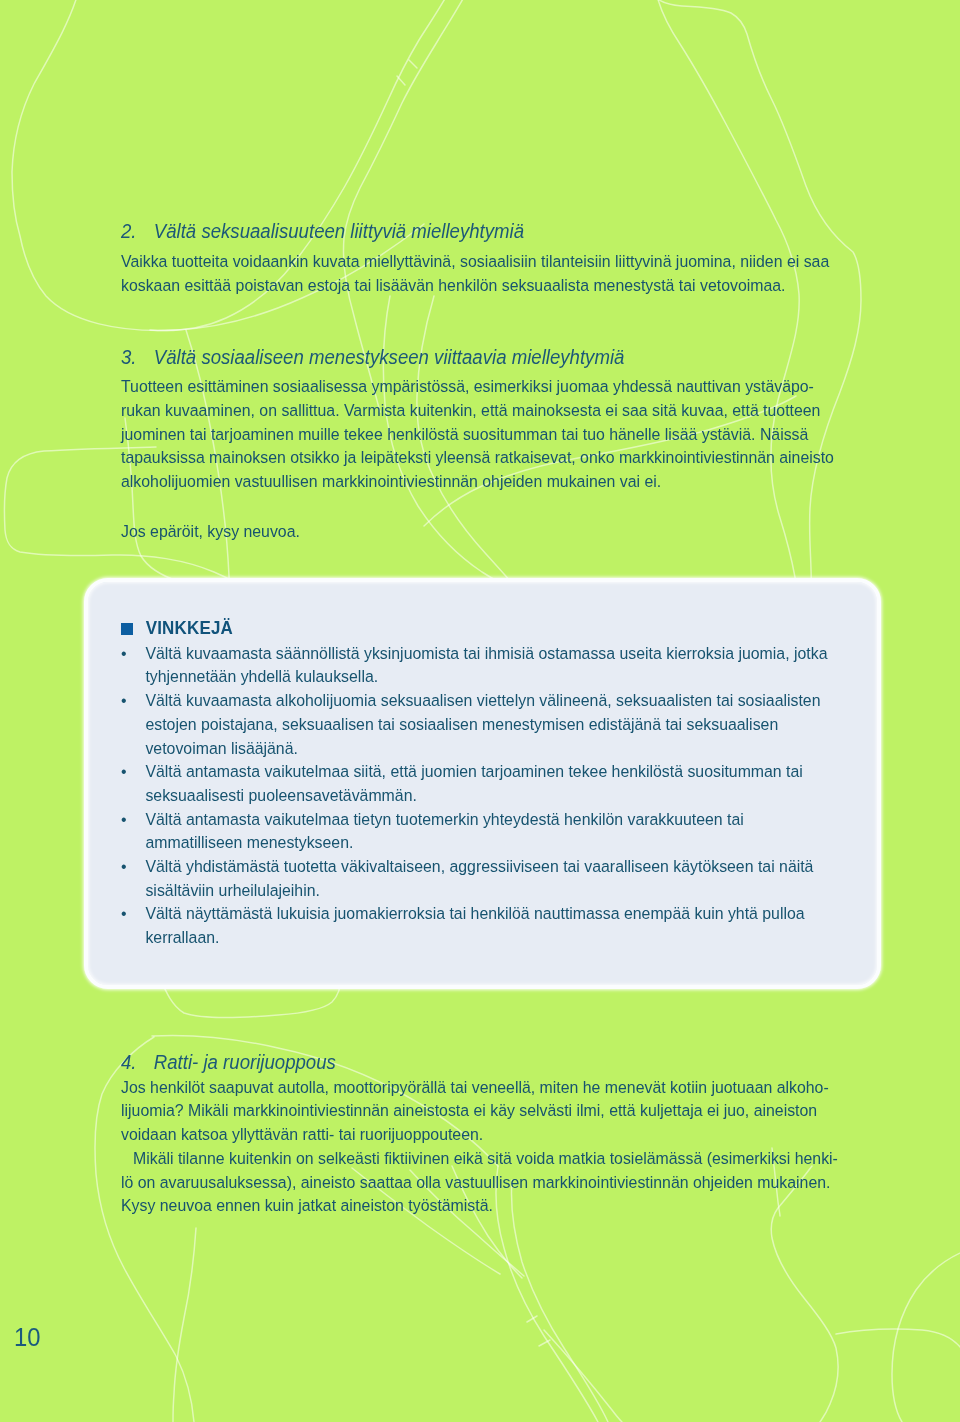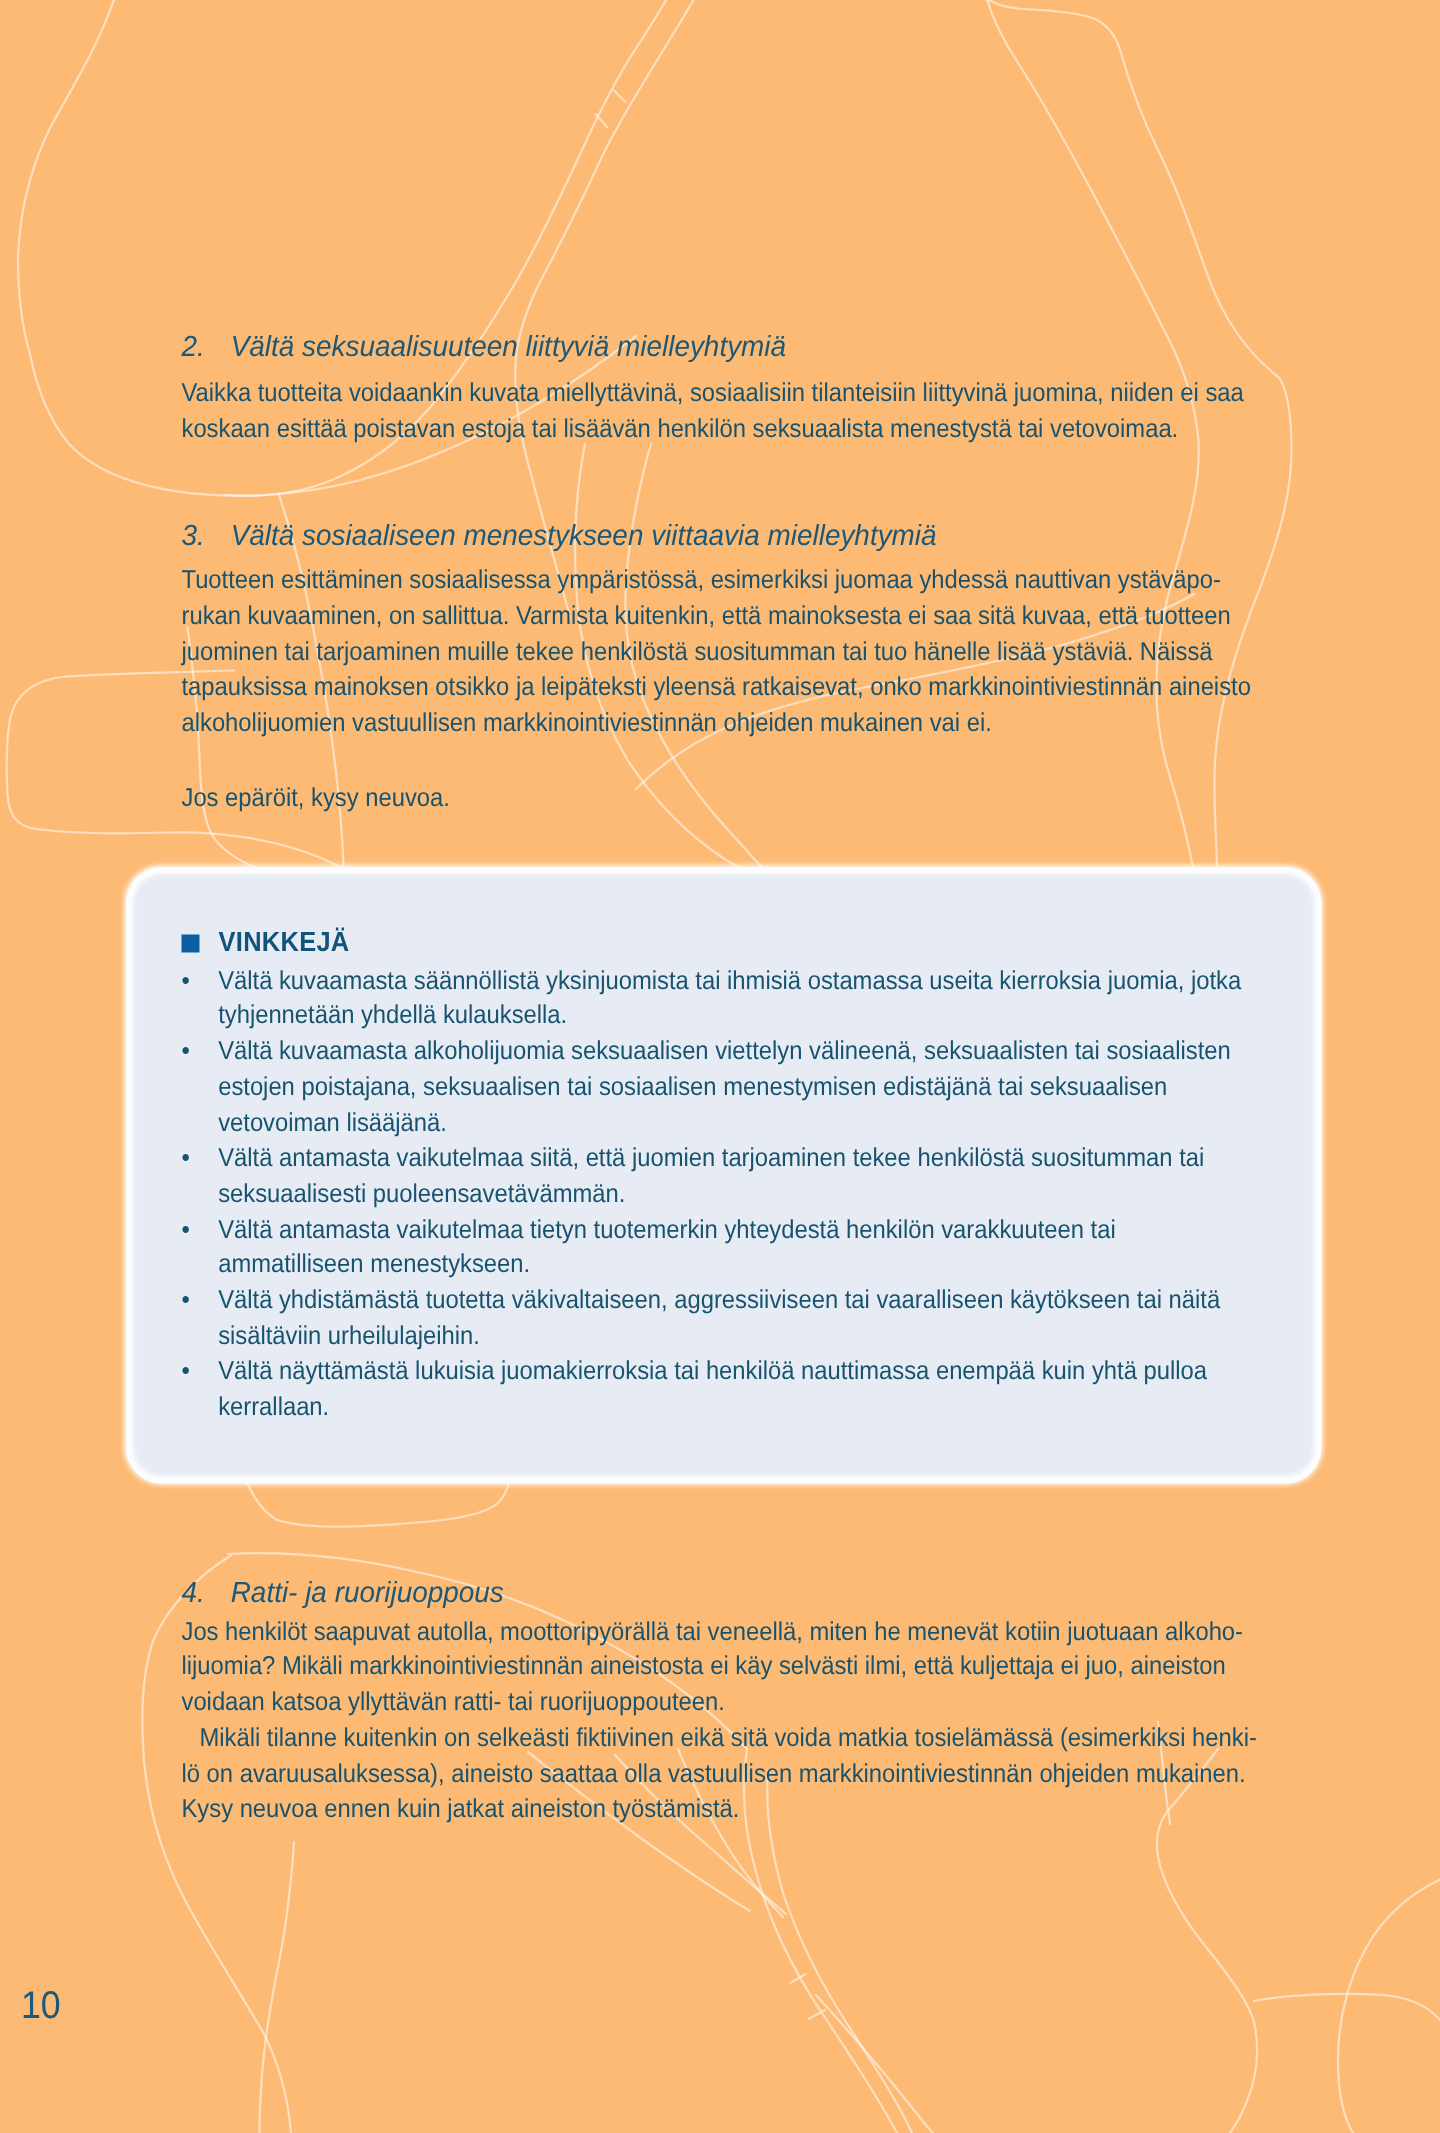--- a/index.html
+++ b/index.html
@@ -1,19 +1,19 @@
 <!DOCTYPE html>
 <html><head>
 <meta charset="utf-8">
 <title>Vastuullisen markkinointiviestinnan ohjeet</title>
 <style>
   html,body{margin:0;padding:0;}
   body{width:960px;height:1422px;overflow:hidden;background:#d9e5ef;
        font-family:"Liberation Sans",sans-serif;}
-  #page{position:relative;width:960px;height:1422px;overflow:hidden;background:#fdba74;}
+  #page{position:relative;width:960px;height:1422px;overflow:hidden;background:#bef264;}
   #bg{position:absolute;left:0;top:0;width:960px;height:1422px;}
   .content{position:absolute;left:0;top:0;width:960px;height:1422px;}
 
   
   .blk{position:absolute;left:121.2px;transform:scaleX(0.9224);transform-origin:0 0;}
   .w{width:778.4px;}
   .hd{transform:scaleX(0.9596);}
 
   .sec-head{font-size:19.4px;font-style:italic;font-weight:400;color:#1c5878;
             line-height:23.7px;white-space:nowrap;}

